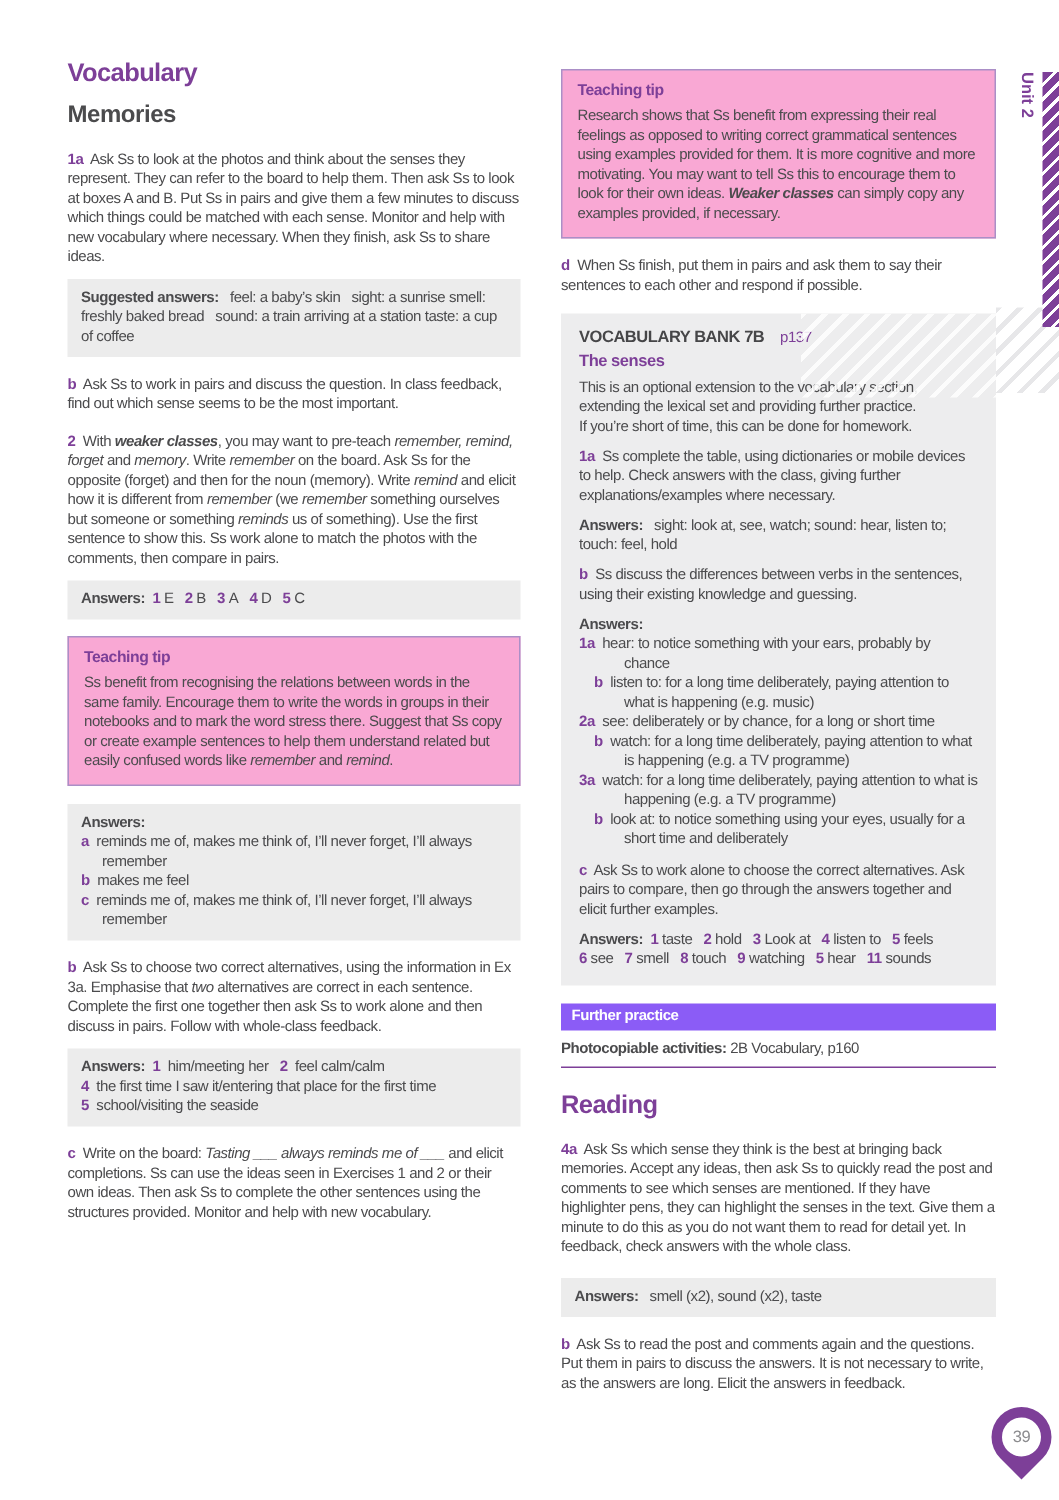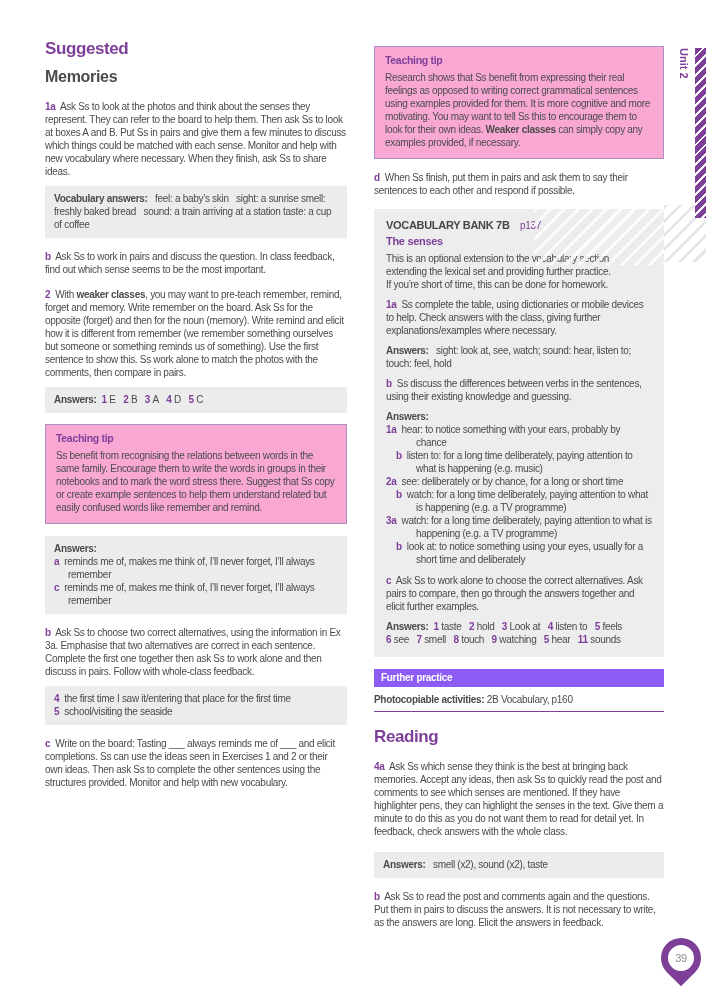--- a/index.html
+++ b/index.html
@@ -11,21 +11,21 @@
   .col-right{left:374px;width:290px;}
   h1.section{color:#7d3f98;font-size:17px;letter-spacing:-0.4px;margin:0 0 7px;font-weight:bold;}
   h2.sub{color:#4b4b4d;font-size:16px;margin:0 0 4px;font-weight:bold;}
   p.body{margin:12px 0 8px;}
   .answers{background:#ececec;padding:6px 9px 7px;margin:2px 0 11px;}
   .answers .row{margin:0;}
   .tip{background:#f9a8d4;border:1px solid #ab8fc7;padding:7px 10px 9px;margin:2px 0 12px;}
   .tip-title{color:#7d3f98;font-weight:bold;font-size:10.5px;margin:0 0 3px;}
   .accent{color:#7d3f98;}
   .bseg{font-weight:bold;}
-  .iseg{text-align:right;}
+  .iseg{font-style:italic;text-align:right;}
   .hang{padding-left:14px;text-indent:-14px;}
   .hang2a{padding-left:30px;text-indent:-30px;}
   .hang2b{padding-left:30px;text-indent:-20px;}
   .bank{position:relative;background:#ededee;padding:9px 12px 11px;margin:4px 0 12px;overflow:hidden;}
   .bank::after{content:"";position:absolute;top:0;right:0;width:130px;height:56px;
        background:repeating-linear-gradient(135deg,rgba(255,255,255,.85) 0 3px,transparent 3px 10px);}
   .bank-header{margin:0 0 2px;}
   .bank-title{font-weight:bold;font-size:11px;color:#464648;}
   .bank-ref{color:#7d3f98;margin-left:8px;}
   .bank-sub{color:#7d3f98;font-weight:bold;font-size:11px;margin:0 0 4px;}
@@ -46,50 +46,52 @@
   .pin-inner{position:absolute;top:7px;left:7px;right:7px;bottom:7px;background:#ffffff;border-radius:50%;
        display:flex;align-items:center;justify-content:center;}
   .pin-inner span{transform:rotate(45deg);color:#8b8b8e;font-size:11px;}
 </style>
 </head>
 <body>
 
 <div class="page">
 
   <div class="col col-left">
-    <h1 class="section">Suggested</h1>
+    <h1 class="section">Vocabulary</h1>
     <h2 class="sub">Memories</h2>
     <p class="body"><span class="bseg accent">1a</span>&nbsp; Ask Ss to look at the photos and think about the senses they represent. They can refer to the board to help them. Then ask Ss to look at boxes A and B. Put Ss in pairs and give them a few minutes to discuss which things could be matched with each sense. Monitor and help with new vocabulary where necessary. When they finish, ask Ss to share ideas.</p>
 
     <div class="answers">
-      <div class="row"><span class="bseg">Vocabulary answers:</span>&nbsp;&nbsp; feel: a baby’s skin&nbsp;&nbsp; sight: a sunrise smell: freshly baked bread&nbsp;&nbsp; sound: a train arriving at a station taste: a cup of coffee</div>
+      <div class="row"><span class="bseg">Suggested answers:</span>&nbsp;&nbsp; feel: a baby’s skin&nbsp;&nbsp; sight: a sunrise smell: freshly baked bread&nbsp;&nbsp; sound: a train arriving at a station taste: a cup of coffee</div>
     </div>
 
     <p class="body" style="margin-bottom:3px;"><span class="bseg accent">b</span>&nbsp; Ask Ss to work in pairs and discuss the question. In class feedback, find out which sense seems to be the most important.</p>
     <p class="body"><span class="bseg accent">2</span>&nbsp; With <span class="bseg iseg">weaker classes</span>, you may want to pre-teach <span class="iseg">remember, remind, forget</span> and <span class="iseg">memory</span>. Write <span class="iseg">remember</span> on the board. Ask Ss for the opposite (forget) and then for the noun (memory). Write <span class="iseg">remind</span> and elicit how it is different from <span class="iseg">remember</span> (we <span class="iseg">remember</span> something ourselves but someone or something <span class="iseg">reminds</span> us of something). Use the first sentence to show this. Ss work alone to match the photos with the comments, then compare in pairs.</p>
 
     <div class="answers">
       <div class="row"><span class="bseg">Answers:</span>&nbsp; <span class="bseg accent">1</span>&nbsp;E&nbsp;&nbsp; <span class="bseg accent">2</span>&nbsp;B&nbsp;&nbsp; <span class="bseg accent">3</span>&nbsp;A&nbsp;&nbsp; <span class="bseg accent">4</span>&nbsp;D&nbsp;&nbsp; <span class="bseg accent">5</span>&nbsp;C</div>
     </div>
 
     <div class="tip">
       <div class="tip-title">Teaching tip</div>
       <div>Ss benefit from recognising the relations between words in the same family. Encourage them to write the words in groups in their notebooks and to mark the word stress there. Suggest that Ss copy or create example sentences to help them understand related but easily confused words like <span class="iseg">remember</span> and <span class="iseg">remind</span>.</div>
     </div>
 
 
     <div class="answers">
       <div class="row"><span class="bseg">Answers:</span></div>
       <div class="row hang"><span class="bseg accent">a</span>&nbsp; reminds me of, makes me think of, I’ll never forget, I’ll always remember</div>
+      <div class="row hang"><span class="bseg accent">b</span>&nbsp; makes me feel</div>
       <div class="row hang"><span class="bseg accent">c</span>&nbsp; reminds me of, makes me think of, I’ll never forget, I’ll always remember</div>
     </div>
 
     <p class="body"><span class="bseg accent">b</span>&nbsp; Ask Ss to choose two correct alternatives, using the information in Ex 3a. Emphasise that <span class="iseg">two</span> alternatives are correct in each sentence. Complete the first one together then ask Ss to work alone and then discuss in pairs. Follow with whole-class feedback.</p>
 
     <div class="answers">
+      <div class="row"><span class="bseg">Answers:</span>&nbsp; <span class="bseg accent">1</span>&nbsp; him/meeting her&nbsp;&nbsp; <span class="bseg accent">2</span>&nbsp; feel calm/calm</div>
       <div class="row hang"><span class="bseg accent">4</span>&nbsp; the first time I saw it/entering that place for the first time</div>
       <div class="row hang"><span class="bseg accent">5</span>&nbsp; school/visiting the seaside</div>
     </div>
 
     <p class="body"><span class="bseg accent">c</span>&nbsp; Write on the board: <span class="iseg">Tasting ___ always reminds me of ___</span> and elicit completions. Ss can use the ideas seen in Exercises 1 and 2 or their own ideas. Then ask Ss to complete the other sentences using the structures provided. Monitor and help with new vocabulary.</p>
   </div>
 
   <div class="col col-right">
     <div class="tip" style="margin-top:8px;">
       <div class="tip-title">Teaching tip</div>

